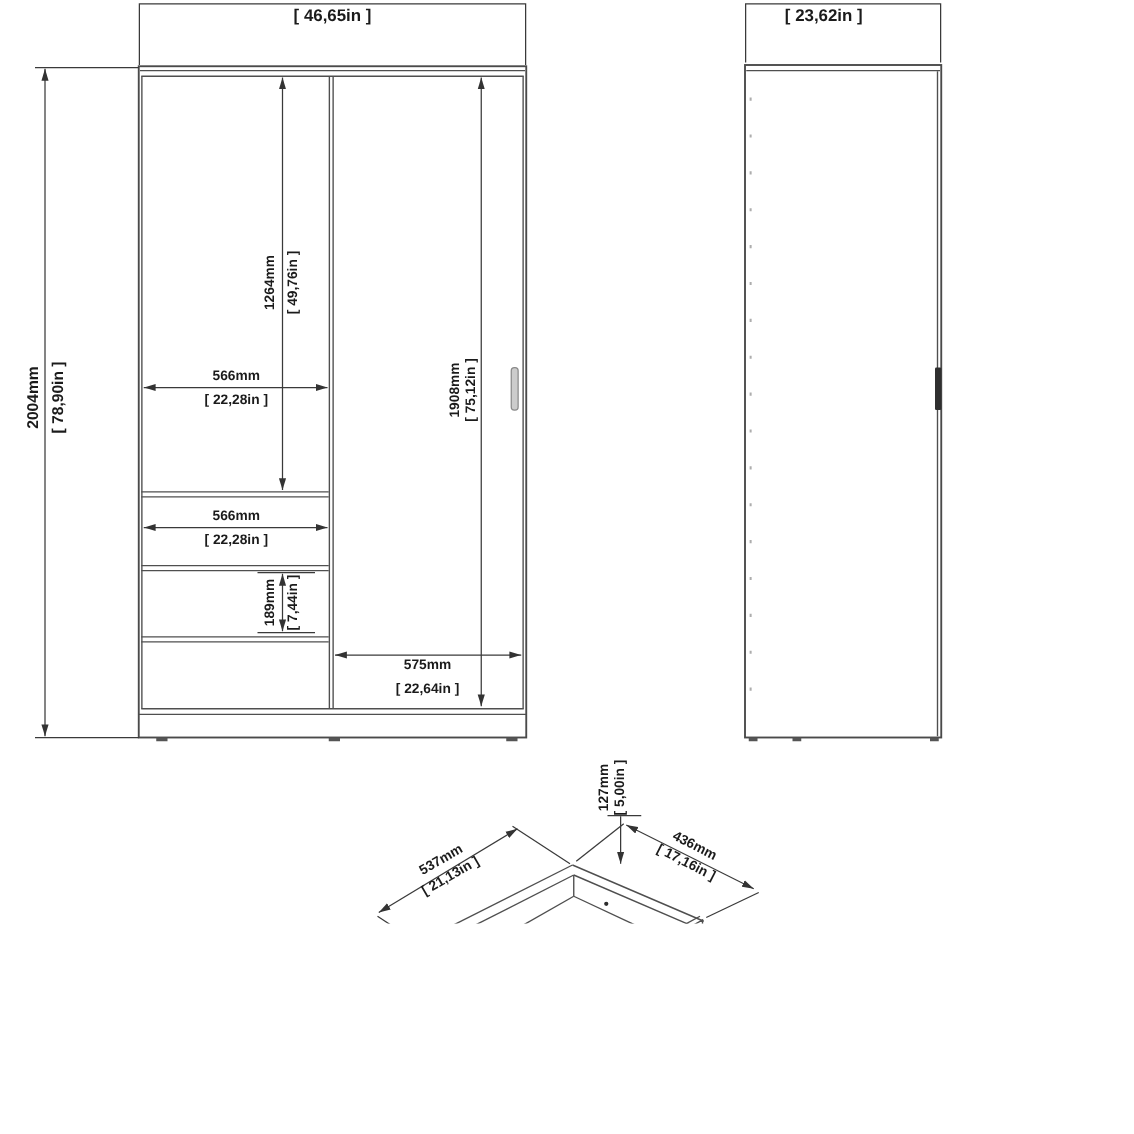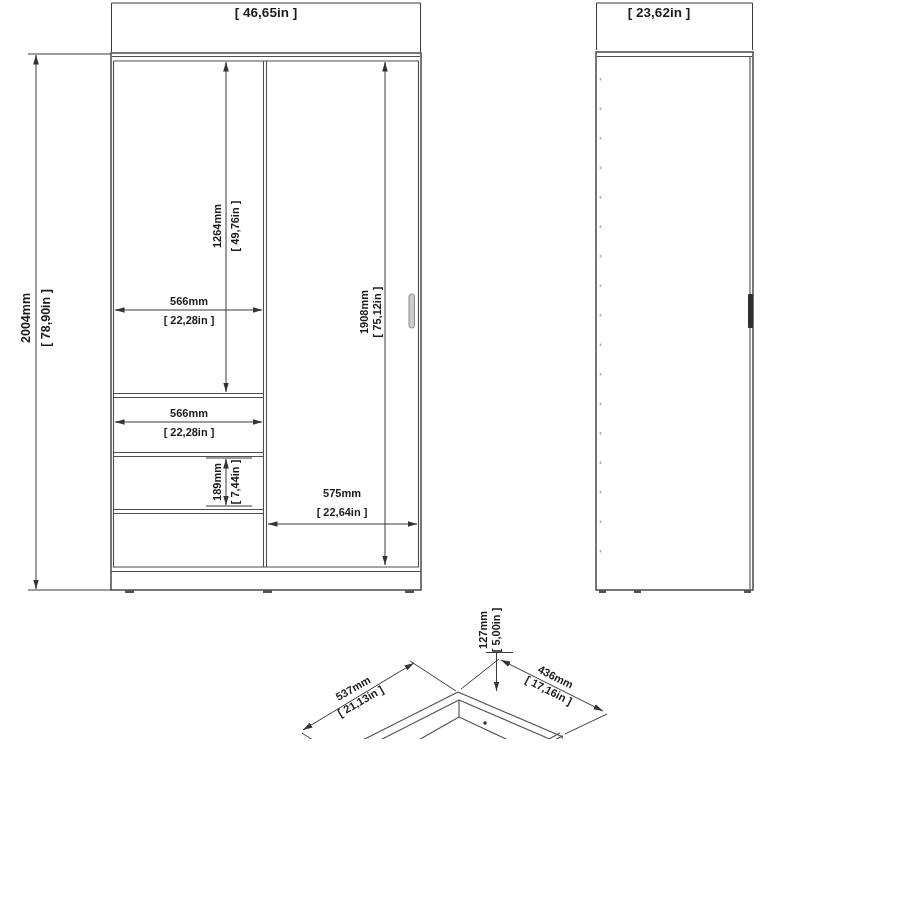--- a/index.html
+++ b/index.html
@@ -172,21 +172,21 @@
   <div class="dim2 fs11 g8" style="left:189px;top:423px;transform:translate(-50%,-50%);">
     <span>566mm</span>
     <span>[ 22,28in ]</span>
   </div>
 
   <div class="dim2 fs11 g7" style="left:226px;top:482px;transform:translate(-50%,-50%) rotate(-90deg);">
     <span>189mm</span>
     <span>[ 7,44in ]</span>
   </div>
 
-  <div class="dim2 fs11 g8" style="left:342px;top:503px;transform:translate(-50%,-50%);justify-content:center;">
+  <div class="dim2 fs11 g8" style="left:342px;top:542px;transform:translate(-50%,-50%);justify-content:center;">
     <span>575mm</span>
     <span>[ 22,64in ]</span>
   </div>
 
   <div class="dim2 fs11 g4" style="left:357px;top:695px;transform:translate(-50%,-50%) rotate(-30deg);">
     <span>537mm</span>
     <span>[ 21,13in ]</span>
   </div>
 
   <div class="dim2 fs11 g4" style="left:552px;top:684px;transform:translate(-50%,-50%) rotate(27deg);">

